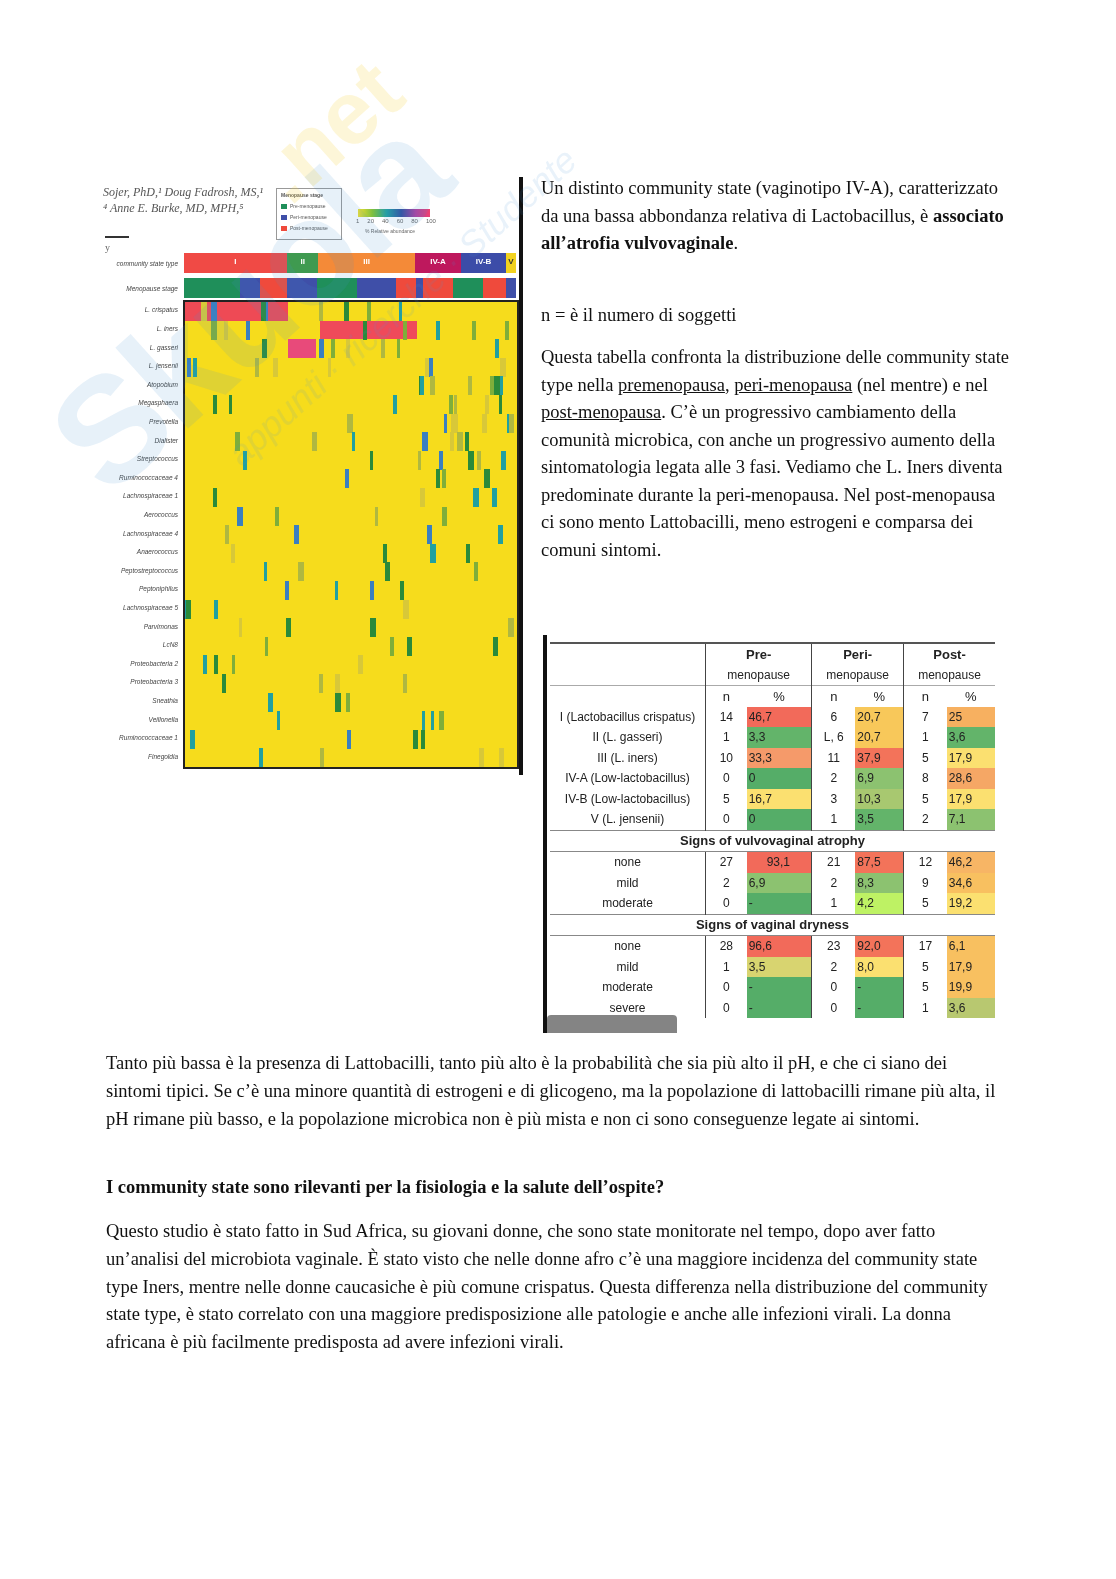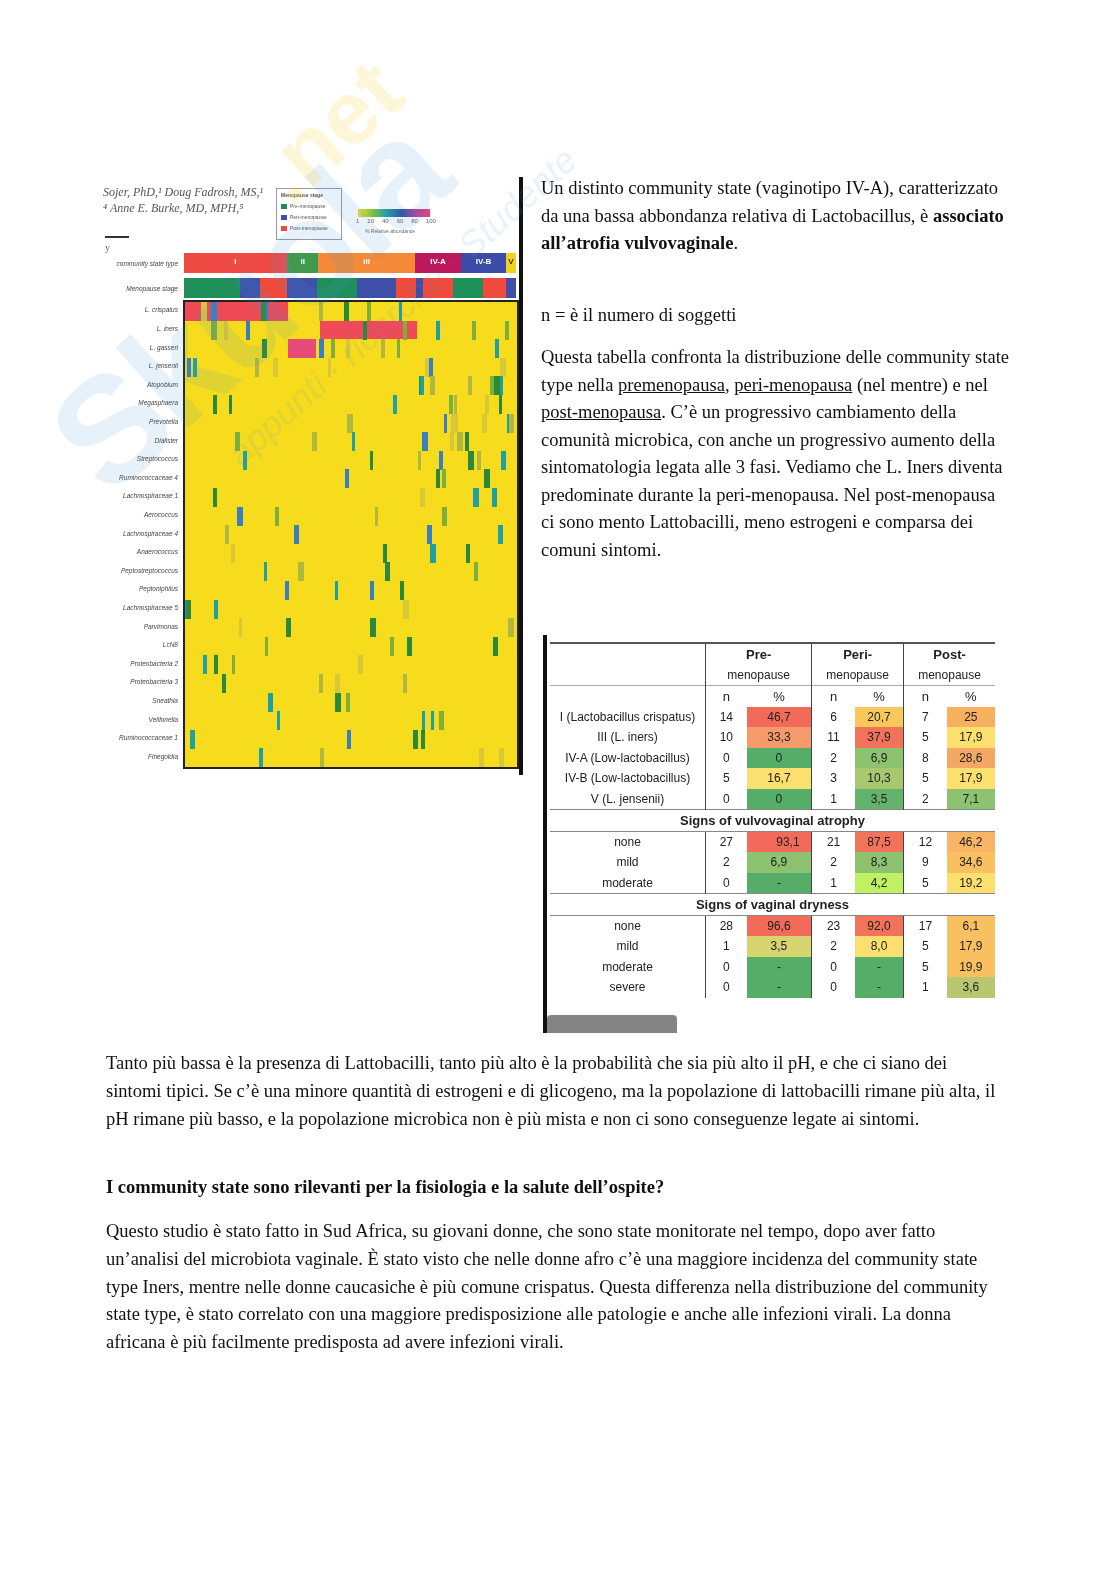--- a/index.html
+++ b/index.html
@@ -52,21 +52,21 @@
 
     
     .tbl-wrap { position: absolute; left: 543px; top: 635px; width: 452px; height: 398px; }
     .vbar2 { position: absolute; left: 0; top: 0; width: 4px; height: 398px; background: #111; }
     table.cst { position: absolute; left: 7px; top: 7px; width: 445px; border-collapse: collapse;
                 font-family: "Liberation Sans", "DejaVu Sans", sans-serif; font-size: 12px; color: #222; }
     table.cst td, table.cst th { padding: 0 2px; height: 20.5px; white-space: nowrap; }
     table.cst th { font-weight: bold; font-size: 13px; text-align: center; }
     table.cst .lbl { text-align: center; width: 155px; }
     table.cst .n { text-align: center; width: 42px; }
-    table.cst .p { text-align: center; width: 47px; }
+    table.cst .p { text-align: left; width: 47px; }
     table.cst .bl { border-left: 1px solid #444; }
     table.cst .topb { border-top: 2px solid #555; }
     table.cst .sec { text-align: center; font-weight: bold; font-size: 13px; border-top: 1px solid #888; border-bottom: 1px solid #888; }
     .gray-overlay { position: absolute; left: 4px; top: 380px; width: 130px; height: 18px; background: #777; border-radius: 4px 4px 0 0; opacity: 0.9; }
 
     .para { position: absolute; left: 106px; width: 900px; font-size: 18.5px; line-height: 27.8px; }
     .h2 { position: absolute; left: 106px; top: 1177px; font-weight: bold; font-size: 18.5px; }
   </style>
 </head>
 <body>
@@ -355,20 +355,29 @@
           <tr>
             <td class="lbl" style="font-style: normal;">I (Lactobacillus crispatus)</td>
             <td class="n bl">14</td>
             <td class="p" style="background: rgb(242, 106, 90);">46,7</td>
             <td class="n bl">6</td>
             <td class="p" style="background: rgb(248, 200, 90);">20,7</td>
             <td class="n bl">7</td>
             <td class="p" style="background: rgb(247, 176, 96);">25</td>
           </tr>
           <tr>
+            <td class="lbl" style="font-style: normal;">II (L. gasseri)</td>
+            <td class="n bl">1</td>
+            <td class="p" style="background: rgb(99, 180, 106);">3,3</td>
+            <td class="n bl">L, 6</td>
+            <td class="p" style="background: rgb(248, 200, 90);">20,7</td>
+            <td class="n bl">1</td>
+            <td class="p" style="background: rgb(99, 180, 106);">3,6</td>
+          </tr>
+          <tr>
             <td class="lbl" style="font-style: normal;">III (L. iners)</td>
             <td class="n bl">10</td>
             <td class="p" style="background: rgb(245, 154, 106);">33,3</td>
             <td class="n bl">11</td>
             <td class="p" style="background: rgb(243, 115, 90);">37,9</td>
             <td class="n bl">5</td>
             <td class="p" style="background: rgb(251, 224, 112);">17,9</td>
           </tr>
           <tr>
             <td class="lbl" style="font-style: normal;">IV-A (Low-lactobacillus)</td>

